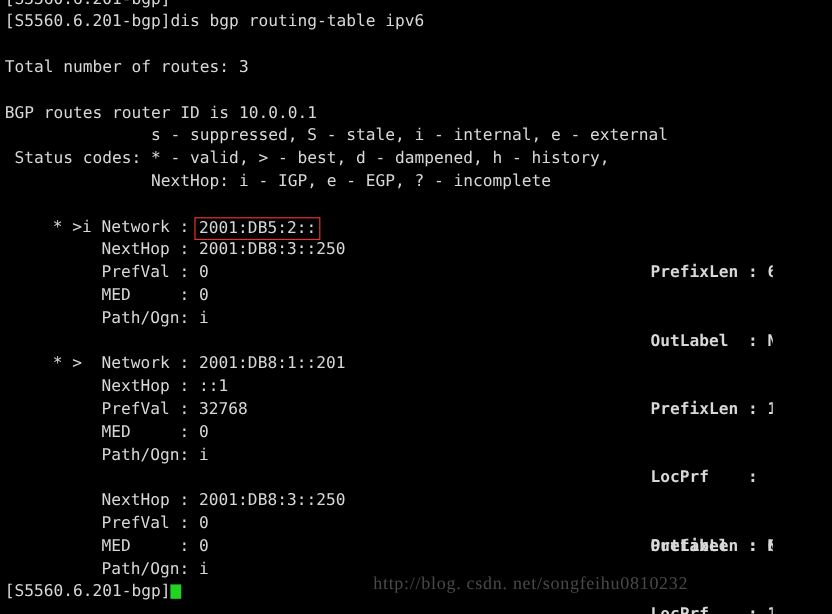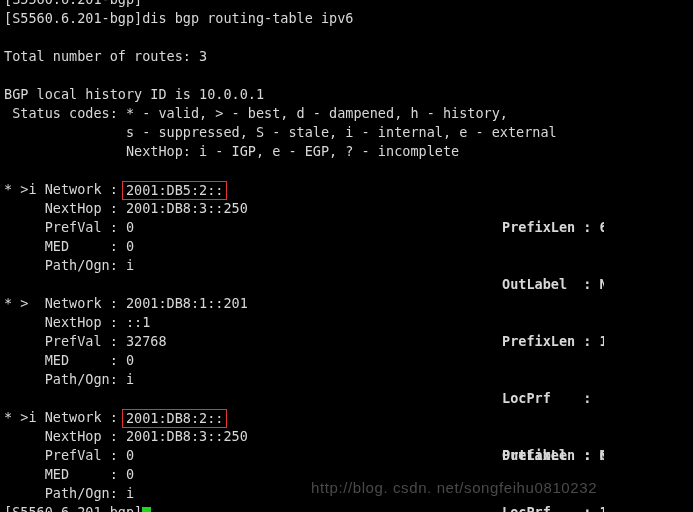--- a/index.html
+++ b/index.html
@@ -12,40 +12,42 @@
     position: relative;
     width: 604px;
     height: 512px;
     background: #000000;
     overflow: hidden;
     font-family: "DejaVu Sans Mono", "Liberation Mono", monospace;
     font-size: 13.5px;
     line-height: 19px;
     color: #d8d8d8;
     letter-spacing: 0px;
+    padding-left: 40px;
   }
   .scroll-area {
     position: absolute;
     left: 0;
     top: -10px;
     width: 693px;
   }
   .line {
     display: block;
     height: 19px;
     white-space: pre;
     padding-left: 4px;
     position: relative;
   }
   .blank {
     height: 19px;
   }
   
   .route-block {
     position: relative;
+    margin-left: 40px;
   }
   .rcol {
     position: absolute;
     left: 502px;
     top: 0;
     white-space: pre;
     font-weight: bold;
   }
   .rcol .line { padding-left: 0; }
 
@@ -66,21 +68,21 @@
     display: inline-block;
     width: 9px;
     height: 12px;
     background: #22d422;
     vertical-align: -2px;
   }
   .watermark {
     position: absolute;
     left: 311px;
     top: 478px;
-    font-family: Liberation Sans, sans-serif;
+    font-family: Liberation Serif, serif;
     font-size: 15px;
     color: #4a4a4a;
     letter-spacing: 0.6px;
     white-space: pre;
     user-select: none;
   }
 </style>
 </head>
 <body>
 
@@ -91,24 +93,24 @@
     <div class="line">[S5560.6.201-bgp]</div>
 
     <div class="line">[S5560.6.201-bgp]dis bgp routing-table ipv6</div>
 
     <div class="line blank"></div>
 
     <div class="line">Total number of routes: 3</div>
 
     <div class="line blank"></div>
 
-    <div class="line">BGP local history ID is 10.0.0.1</div>
+    <div class="line">BGP routes router ID is 10.0.0.1</div>
 
+    <div class="line">               s - suppressed, S - stale, i - internal, e - external</div>
     <div class="line"> Status codes: * - valid, &gt; - best, d - dampened, h - history,</div>
-    <div class="line">               s - suppressed, S - stale, i - internal, e - external</div>
     <div class="line">               NextHop: i - IGP, e - EGP, ? - incomplete</div>
 
     <div class="line blank"></div>
 
     <div class="route-block">
       <div class="line net-cell"><span>* &gt;i</span><span> Network : </span><span class="hl-box">2001:DB5:2::</span></div>
       <div class="line"><span>     NextHop : </span><span>2001:DB8:3::250</span></div>
       <div class="line"><span>     PrefVal : </span><span>0</span></div>
       <div class="line"><span>     MED     : </span><span>0</span></div>
       <div class="line"><span>     Path/Ogn: </span><span>i</span></div>
@@ -129,21 +131,20 @@
       <div class="rcol">
         <div class="line"><span>PrefixLen : </span><span>169</span></div>
         <div class="line"><span>LocPrf    : </span><span></span></div>
         <div class="line"><span>OutLabel  : </span><span>NULL</span></div>
       </div>
     </div>
 
     <div class="line blank"></div>
 
     <div class="route-block">
-      <div class="line net-cell"><span>* &gt;i</span><span> Network : </span><span class="hl-box">2001:DB8:2::</span></div>
       <div class="line"><span>     NextHop : </span><span>2001:DB8:3::250</span></div>
       <div class="line"><span>     PrefVal : </span><span>0</span></div>
       <div class="line"><span>     MED     : </span><span>0</span></div>
       <div class="line"><span>     Path/Ogn: </span><span>i</span></div>
       <div class="rcol">
         <div class="line"><span>PrefixLen : </span><span>64</span></div>
         <div class="line"><span>LocPrf    : </span><span>100</span></div>
         
       </div>
     </div>

